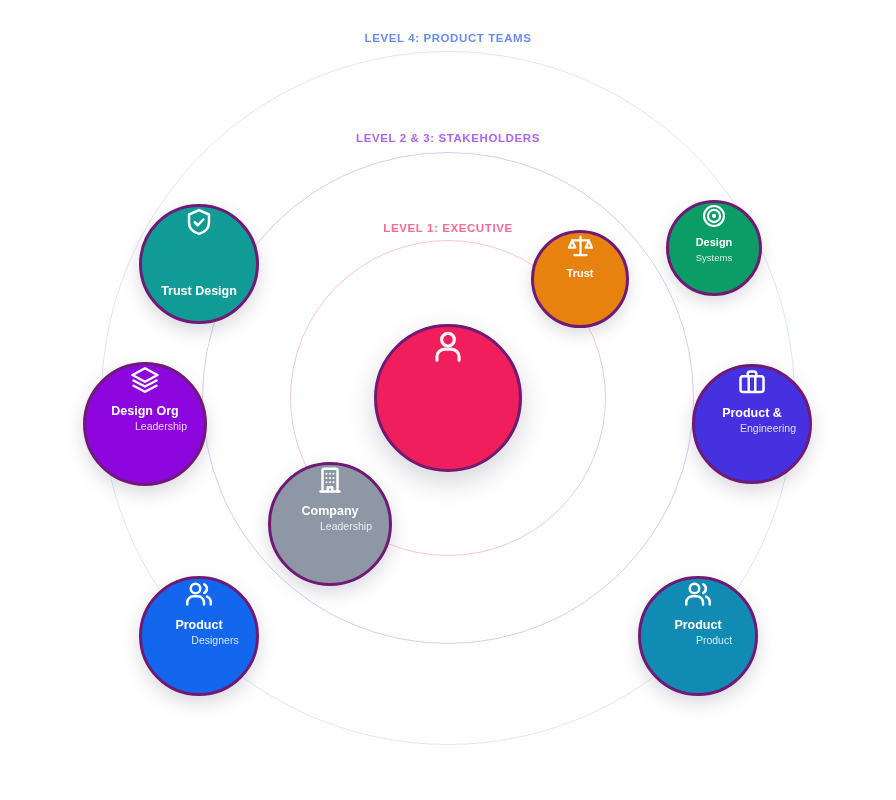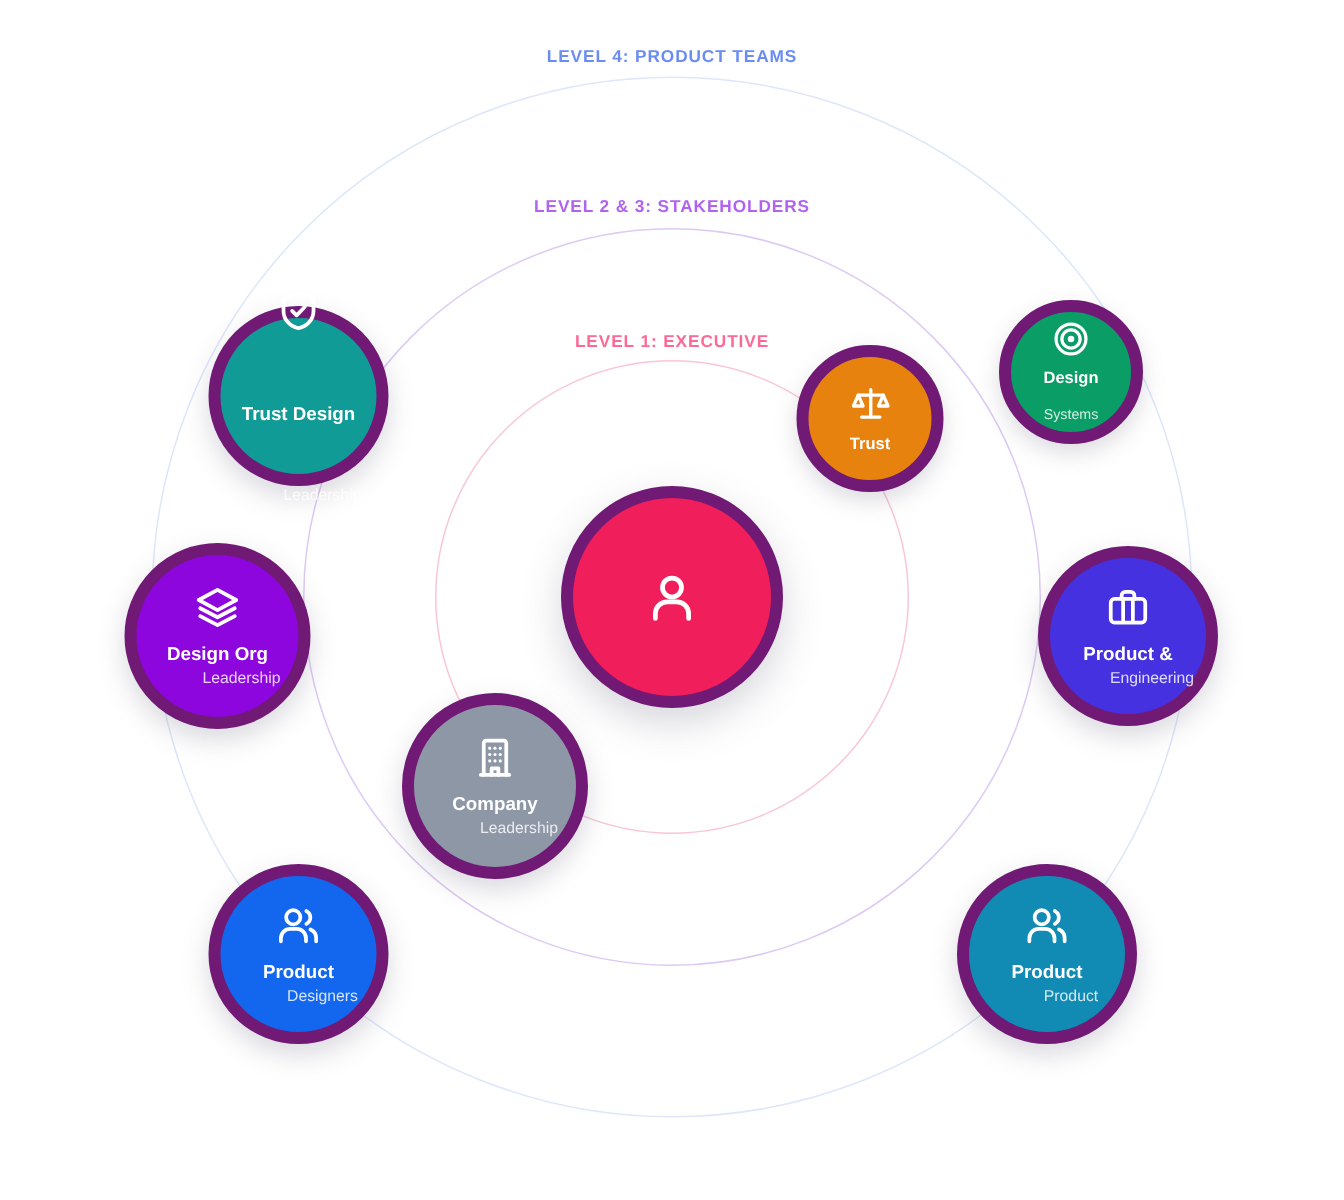--- a/index.html
+++ b/index.html
@@ -40,23 +40,22 @@
   }
 
   
   .node {
     position: absolute;
     border-radius: 50%;
     transform: translate(-50%, -50%);
     display: flex;
     flex-direction: column;
     align-items: center;
-    justify-content: center;
     box-sizing: border-box;
-    border: 8px solid #701a75;
+    border: 3px solid #701a75;
     color: #ffffff;
     text-align: center;
     line-height: 1.15;
   }
   .node .ico {
     display: block;
     line-height: 0;
   }
   .node .ico svg {
     display: block;
@@ -101,21 +100,21 @@
   
   .node-md {
     box-shadow: 0 6px 15px rgba(120,120,140,0.26);
   }
   .node-md .title {
     font-size: 11px;
     margin-top: 7px;
   }
   .node-md .sub {
     font-size: 9.5px;
-    margin-top: 14px;
+    margin-top: 4px;
   }
 
   
   .node-sm {
     box-shadow: 0 6px 15px rgba(120,120,140,0.26);
   }
   .node-sm .title {
     font-size: 11px;
     margin-top: 7px;
   }

